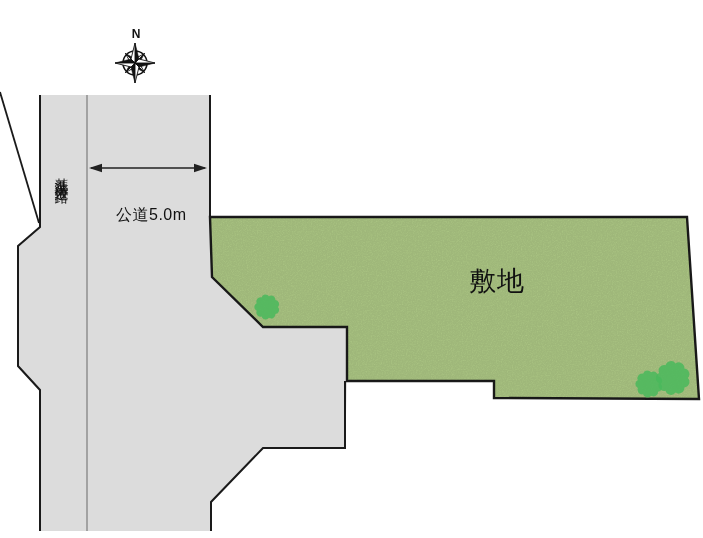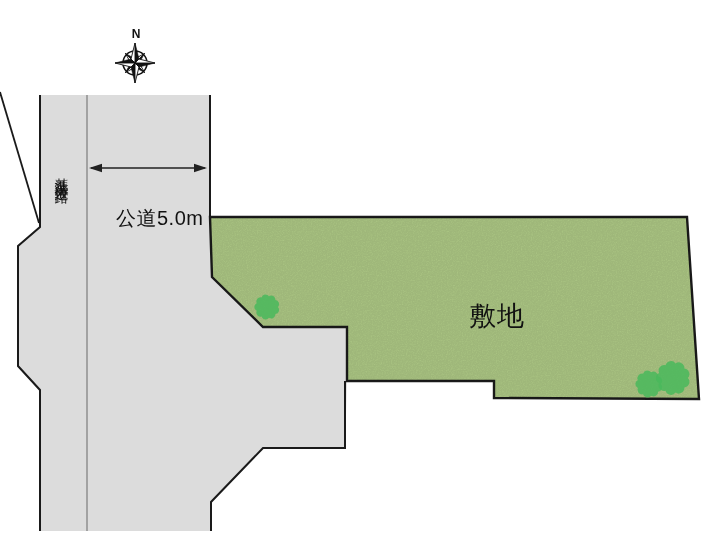--- a/index.html
+++ b/index.html
@@ -22,24 +22,24 @@
   .pt-dark     { fill:#111111; stroke:#111111; stroke-width:0.6; stroke-linejoin:miter; }
   .pt-light    { fill:#ffffff; stroke:#111111; stroke-width:0.9; stroke-linejoin:miter; }
   .tree        { fill-opacity:0.85; }
 
   
   .label { position:absolute; white-space:nowrap; }
   .north-label { left:128px; top:27px; width:16px; text-align:center;
                  font-size:12px; font-weight:bold; }
   .vroad-label { left:53px; top:166px; writing-mode:vertical-rl; text-orientation:upright;
                  font-size:14px; letter-spacing:2.5px; }
-  .proad-label { left:116px; top:205px; font-size:20px; letter-spacing:0.5px; }
+  .proad-label { left:116px; top:205px; font-size:16px; letter-spacing:0.5px; }
   .plot-label  { left:397px; top:261px; width:200px; text-align:center;
                  font-size:27px; line-height:40px; letter-spacing:1px; white-space:normal; }
-  .plot-label span { display:block;margin-top:35px; }
+  .plot-label span { display:block; }
 </style>
 </head>
 <body>
 
 <div class="canvas">
 
   <svg class="plan-svg" width="703" height="538" viewBox="0 0 703 538">
     <defs>
       <path id="tree-shape" d="M11,0 A4.2,4.2 0 0 1 8.43,7.07 A4.2,4.2 0 0 1 1.91,10.83 A4.2,4.2 0 0 1 -5.5,9.53
            A4.2,4.2 0 0 1 -10.34,3.76 A4.2,4.2 0 0 1 -10.34,-3.76 A4.2,4.2 0 0 1 -5.5,-9.53

